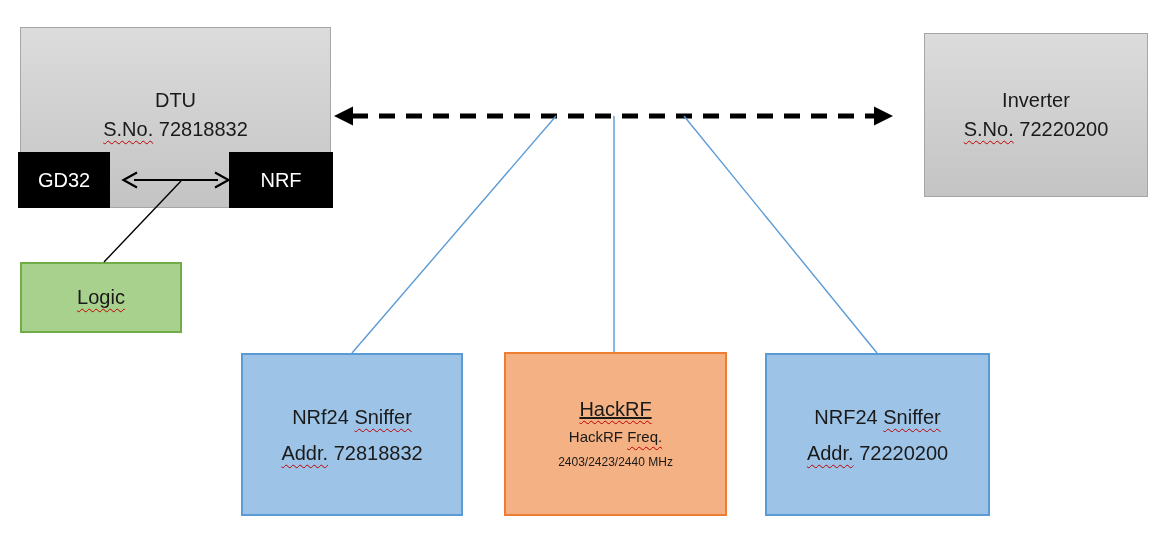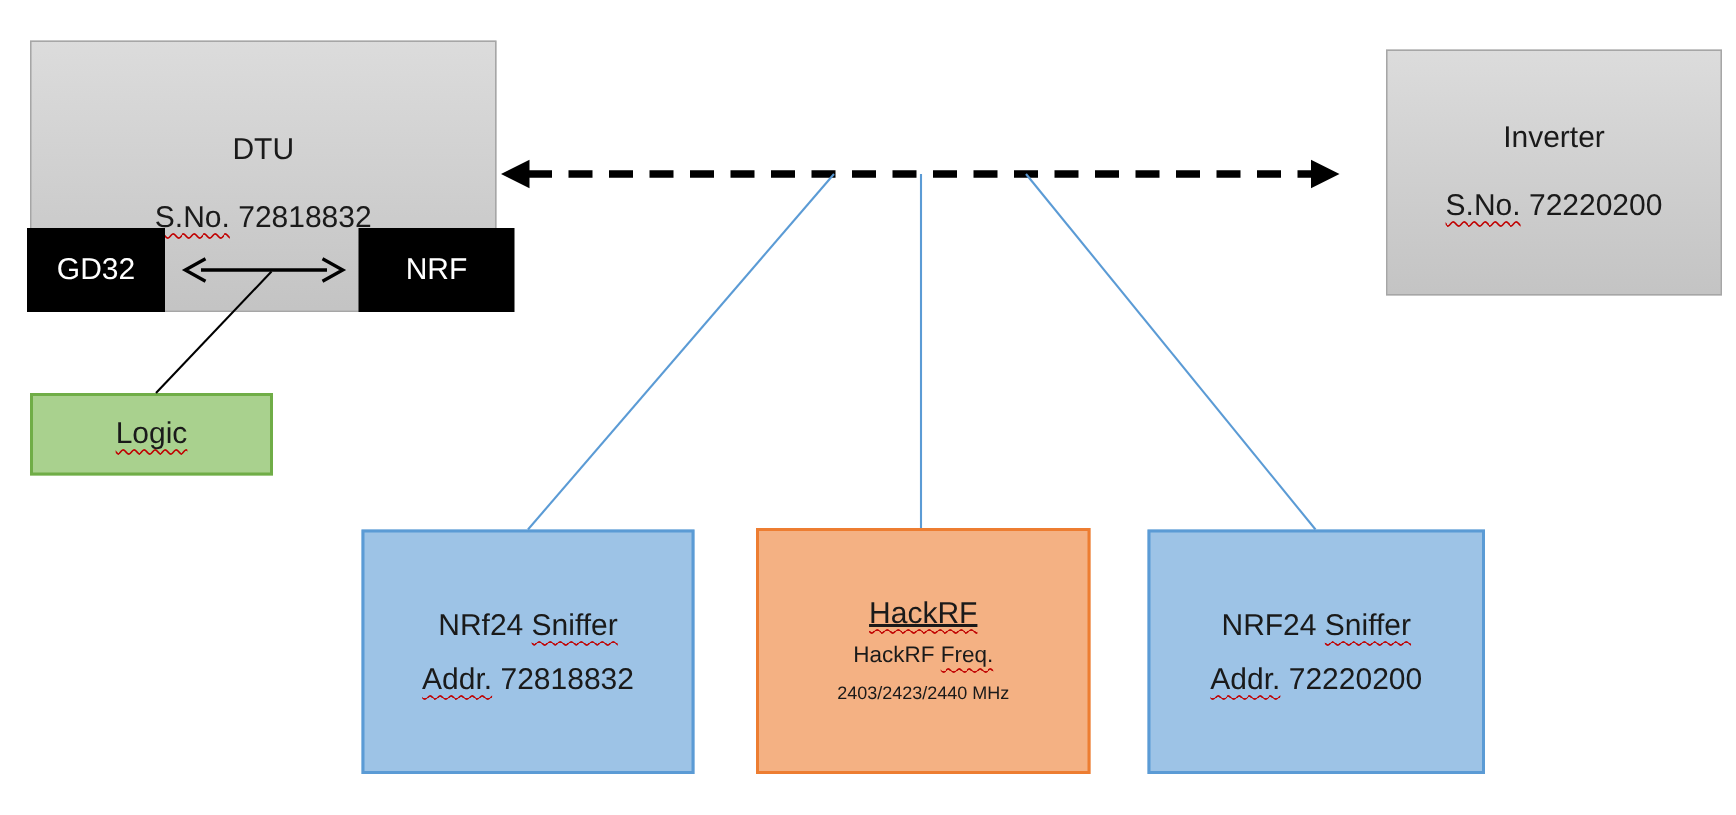--- a/index.html
+++ b/index.html
@@ -6,29 +6,29 @@
   .canvas{
     position:relative;width:1157px;height:543px;background:#ffffff;
     font-family:"Liberation Sans",sans-serif;color:#1a1a1a;overflow:hidden;
   }
   .box{
     position:absolute;display:flex;flex-direction:column;align-items:center;
     justify-content:center;text-align:center;box-sizing:border-box;line-height:29px;
     font-size:20px;
   }
   .gray{background:var(--box-gray-fill);border:1.3px solid var(--box-gray-border);
-        background-image:linear-gradient(180deg,rgba(255,255,255,.25),rgba(0,0,0,.06));gap:16px;}
+        background-image:linear-gradient(180deg,rgba(255,255,255,.25),rgba(0,0,0,.06));}
   .black{background:var(--box-black-fill);color:var(--text-light);}
   .green{background:var(--green-fill);border:2px solid var(--green-border);}
   .blue{background:var(--blue-fill);border:2px solid var(--blue-border);line-height:36px;}
   .orange{background:var(--orange-fill);border:2px solid var(--orange-border);}
   .dtu{left:20px;top:27px;width:311px;height:181px;align-items:center;justify-content:flex-start;padding-top:58px;}
   .gd32{left:18px;top:152px;width:92px;height:56px;}
-  .nrfbox{left:239px;top:152px;width:104px;height:56px;}
-  .logic{left:20px;top:262px;width:162px;height:55px;}
+  .nrfbox{left:229px;top:152px;width:104px;height:56px;}
+  .logic{left:20px;top:262px;width:162px;height:71px;}
   .inverter{left:896px;top:33px;width:224px;height:164px;margin-left:28px;}
   .snifL{left:241px;top:353px;width:222px;height:163px;}
   .hackrf{left:504px;top:352px;width:223px;height:164px;}
   .snifR{left:765px;top:353px;width:225px;height:163px;}
   .hack-title{font-size:20px;line-height:30px;text-decoration:underline;}
   .hack-sub{font-size:15px;line-height:25px;}
   .hack-freq{font-size:12px;line-height:26px;text-align:right;}
   .sq{
     text-decoration-line:underline;text-decoration-style:wavy;
     text-decoration-color:var(--squiggle-red);text-decoration-thickness:1px;

